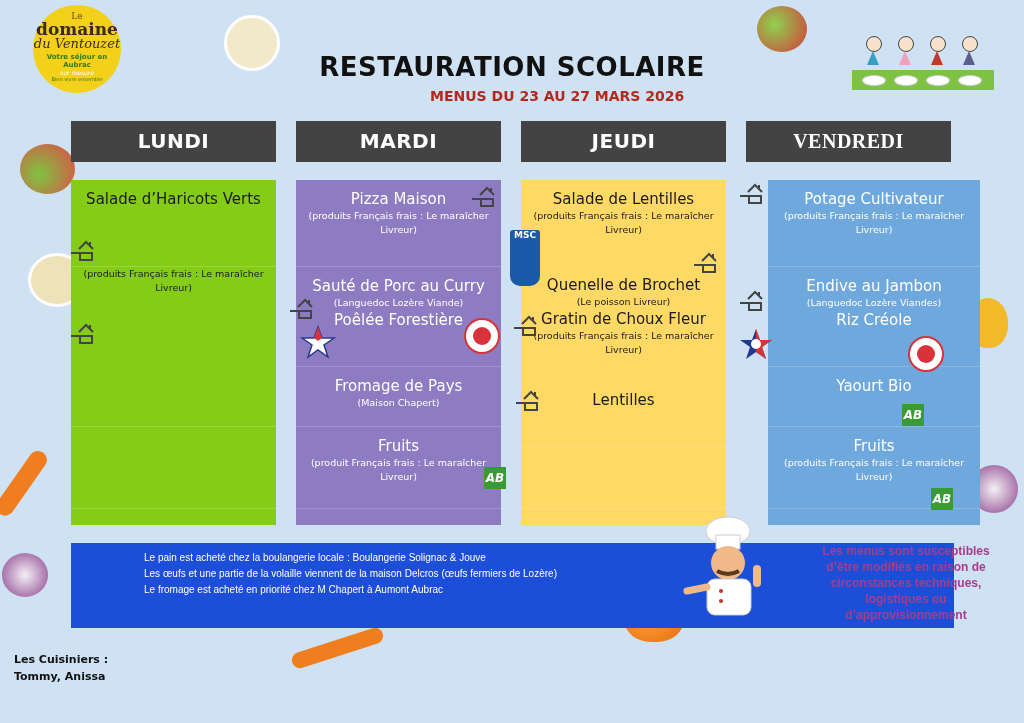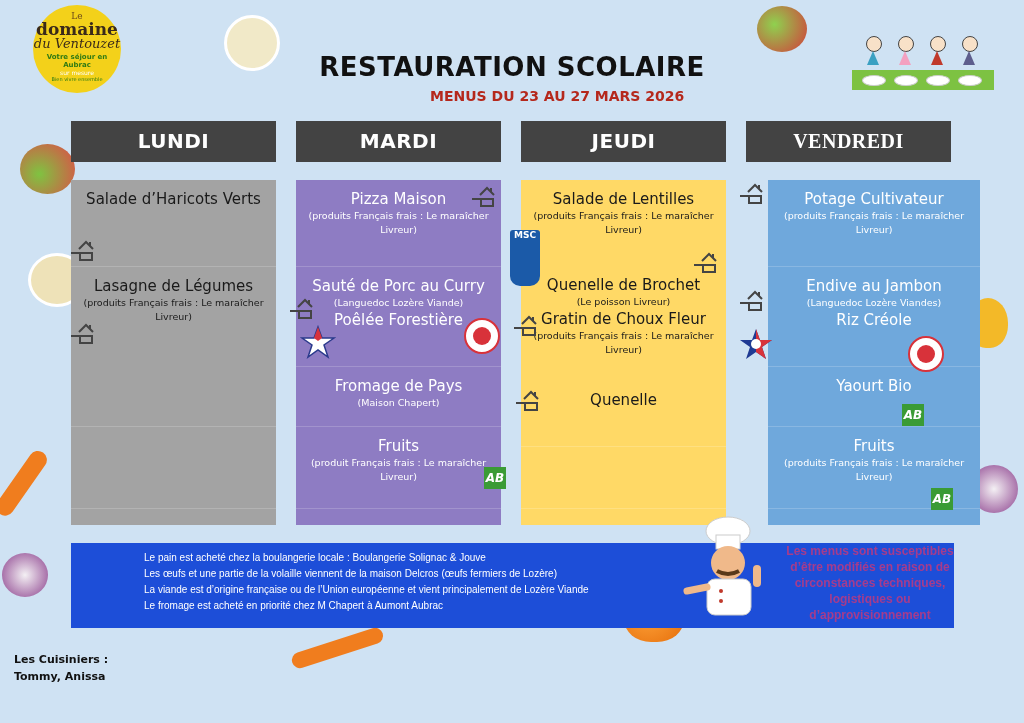--- a/index.html
+++ b/index.html
@@ -18,34 +18,34 @@
   .kids .table{position:absolute;left:0;bottom:0;width:142px;height:20px;background:#7dc242;}
   .kid{position:absolute;top:4px;width:14px;height:14px;border-radius:50%;background:#f8e1c8;border:1px solid #444;}
   .kid-body{position:absolute;top:19px;width:12px;height:14px;clip-path:polygon(50% 0,100% 100%,0 100%);}
   .plate{position:absolute;bottom:4px;width:22px;height:9px;border-radius:50%;background:#fff;border:1px solid #ccc;}
   .col-head{top:121px;width:205px;height:41px;background:#434343;color:#fff;font-size:20px;font-weight:bold;text-align:center;line-height:41px;letter-spacing:0.5px;}
   .col{top:180px;width:205px;height:345px;}
   .row{position:absolute;left:0;width:100%;border-top:1px solid rgba(255,255,255,0.18);text-align:center;box-sizing:border-box;}
   .dish{font-size:15px;line-height:20px;margin-top:9px;}
   .dish2{font-size:15px;line-height:20px;}
   .note{font-size:9.5px;line-height:14px;padding:0 10px;}
-  .red{background:#a3a3a3;color:#1a1a1a;}
+  .red{background:#84cc16;color:#1a1a1a;}
   .purple{background:#8e7cc3;color:#fff;}
   .yellow{background:#ffd966;color:#1a1a1a;}
   .blue{background:#6fa8dc;color:#fff;}
   .house{position:absolute;width:26px;height:22px;}
   .house svg{width:26px;height:22px;display:block;}
   .badge-ab{position:absolute;width:22px;height:22px;background:#3a9b35;color:#fff;font-weight:bold;font-size:12px;text-align:center;line-height:22px;font-style:italic;}
   .badge-chef{position:absolute;width:36px;height:36px;border-radius:50%;background:#fff;border:2px solid #d8323a;box-sizing:border-box;}
   .badge-chef::after{content:"";position:absolute;left:7px;top:7px;width:18px;height:18px;border-radius:50%;background:#d8323a;}
   .badge-msc{position:absolute;width:30px;height:56px;background:#1b5aa8;color:#fff;font-size:9px;font-weight:bold;text-align:center;border-radius:3px 3px 10px 10px;}
   .badge-star{position:absolute;width:36px;height:36px;}
   .footer{left:71px;top:543px;width:883px;height:85px;background:#1d4ed8;}
   .footer-lines{position:absolute;left:73px;top:7px;font-size:10px;line-height:16px;color:#fff;font-family:"Liberation Sans",sans-serif;}
-  .disclaimer{left:780px;top:543px;width:180px;text-align:center;font-size:12px;line-height:16px;font-weight:bold;color:#a63c8c;font-family:"Liberation Sans",sans-serif;}
+  .disclaimer{left:816px;top:543px;width:180px;text-align:center;font-size:12px;line-height:16px;font-weight:bold;color:#a63c8c;font-family:"Liberation Sans",sans-serif;}
   .chef{left:683px;top:513px;width:100px;height:105px;}
   .credits{left:14px;top:651px;font-size:11px;font-weight:bold;line-height:17px;color:#111;}
   .deco{position:absolute;border-radius:50%;}
 </style>
 </head>
 <body>
 
 <div class="abs logo">
   <div class="l1">Le</div>
   <div class="l2">domaine</div>
@@ -88,21 +88,20 @@
 <div class="abs col-head" style="left:71px;">LUNDI</div>
 <div class="abs col-head" style="left:296px;text-align:center;">MARDI</div>
 <div class="abs col-head" style="left:521px;">JEUDI</div>
 <div class="abs col-head" style="left:746px;font-family:Liberation Serif, serif;">VENDREDI</div>
 
 <div class="abs col red" style="left:71px;">
   <div class="row" style="top:0;height:86px;border-top:none;">
     <div class="dish">Salade d’Haricots Verts</div>
   </div>
   <div class="row" style="top:86px;height:100px;">
-    <div class="dish">Lasagne de Légumes</div>
     <div class="note">(produits Français frais : Le maraîcher Livreur)</div>
   </div>
   <div class="row" style="top:246px;height:82px;"></div>
   <div class="row" style="top:328px;height:17px;"></div>
 </div>
 
 <div class="abs col purple" style="left:296px;">
   <div class="row" style="top:0;height:86px;border-top:none;">
     <div class="dish">Pizza Maison</div>
     <div class="note">(produits Français frais : Le maraîcher Livreur)</div>
@@ -128,21 +127,21 @@
     <div class="dish">Salade de Lentilles</div>
     <div class="note">(produits Français frais : Le maraîcher Livreur)</div>
   </div>
   <div class="row" style="top:86px;height:100px;border-top:none;">
     <div class="dish">Quenelle de Brochet</div>
     <div class="note">(Le poisson Livreur)</div>
     <div class="dish2">Gratin de Choux Fleur</div>
     <div class="note">(produits Français frais : Le maraîcher Livreur)</div>
   </div>
   <div class="row" style="top:186px;height:80px;border-top:none;">
-    <div class="dish" style="margin-top:24px;">Quenelle</div>
+    <div class="dish" style="margin-top:24px;">Lentilles</div>
   </div>
   <div class="row" style="top:266px;height:62px;"></div>
   <div class="row" style="top:328px;height:17px;"></div>
 </div>
 
 <div class="abs col blue" style="left:768px;padding-left:7px;">
   <div class="row" style="top:0;height:86px;border-top:none;">
     <div class="dish">Potage Cultivateur</div>
     <div class="note">(produits Français frais : Le maraîcher Livreur)</div>
   </div>
@@ -220,21 +219,20 @@
       <circle cx="18" cy="17" r="5" fill="#fff"></circle>
     </svg></div>
 <div class="badge-ab" style="left:484px;top:467px;">AB</div>
 <div class="badge-ab" style="left:902px;top:404px;">AB</div>
 <div class="badge-ab" style="left:931px;top:488px;">AB</div>
 
 <div class="abs footer">
   <div class="footer-lines">
     <div>Le pain est acheté chez la boulangerie locale : Boulangerie Solignac &amp; Jouve</div>
     <div>Les œufs et une partie de la volaille  viennent de la maison Delcros (œufs fermiers de Lozère)</div>
-    <div>La viande est d’origine française ou de l’Union européenne et vient principalement de Lozère Viande</div>
     <div>Le fromage est acheté en priorité chez M Chapert à Aumont Aubrac</div>
   </div>
 </div>
 
 <div class="abs chef">
   <svg viewBox="0 0 100 105" width="100" height="105">
     <ellipse cx="45" cy="18" rx="22" ry="14" fill="#fff" stroke="#ccc"></ellipse>
     <rect x="33" y="22" width="24" height="14" fill="#fff" stroke="#ccc"></rect>
     <circle cx="45" cy="50" r="17" fill="#f0b98a"></circle>
     <path d="M34 58 Q45 64 56 58" stroke="#5a3a1a" stroke-width="4" fill="none"></path>

